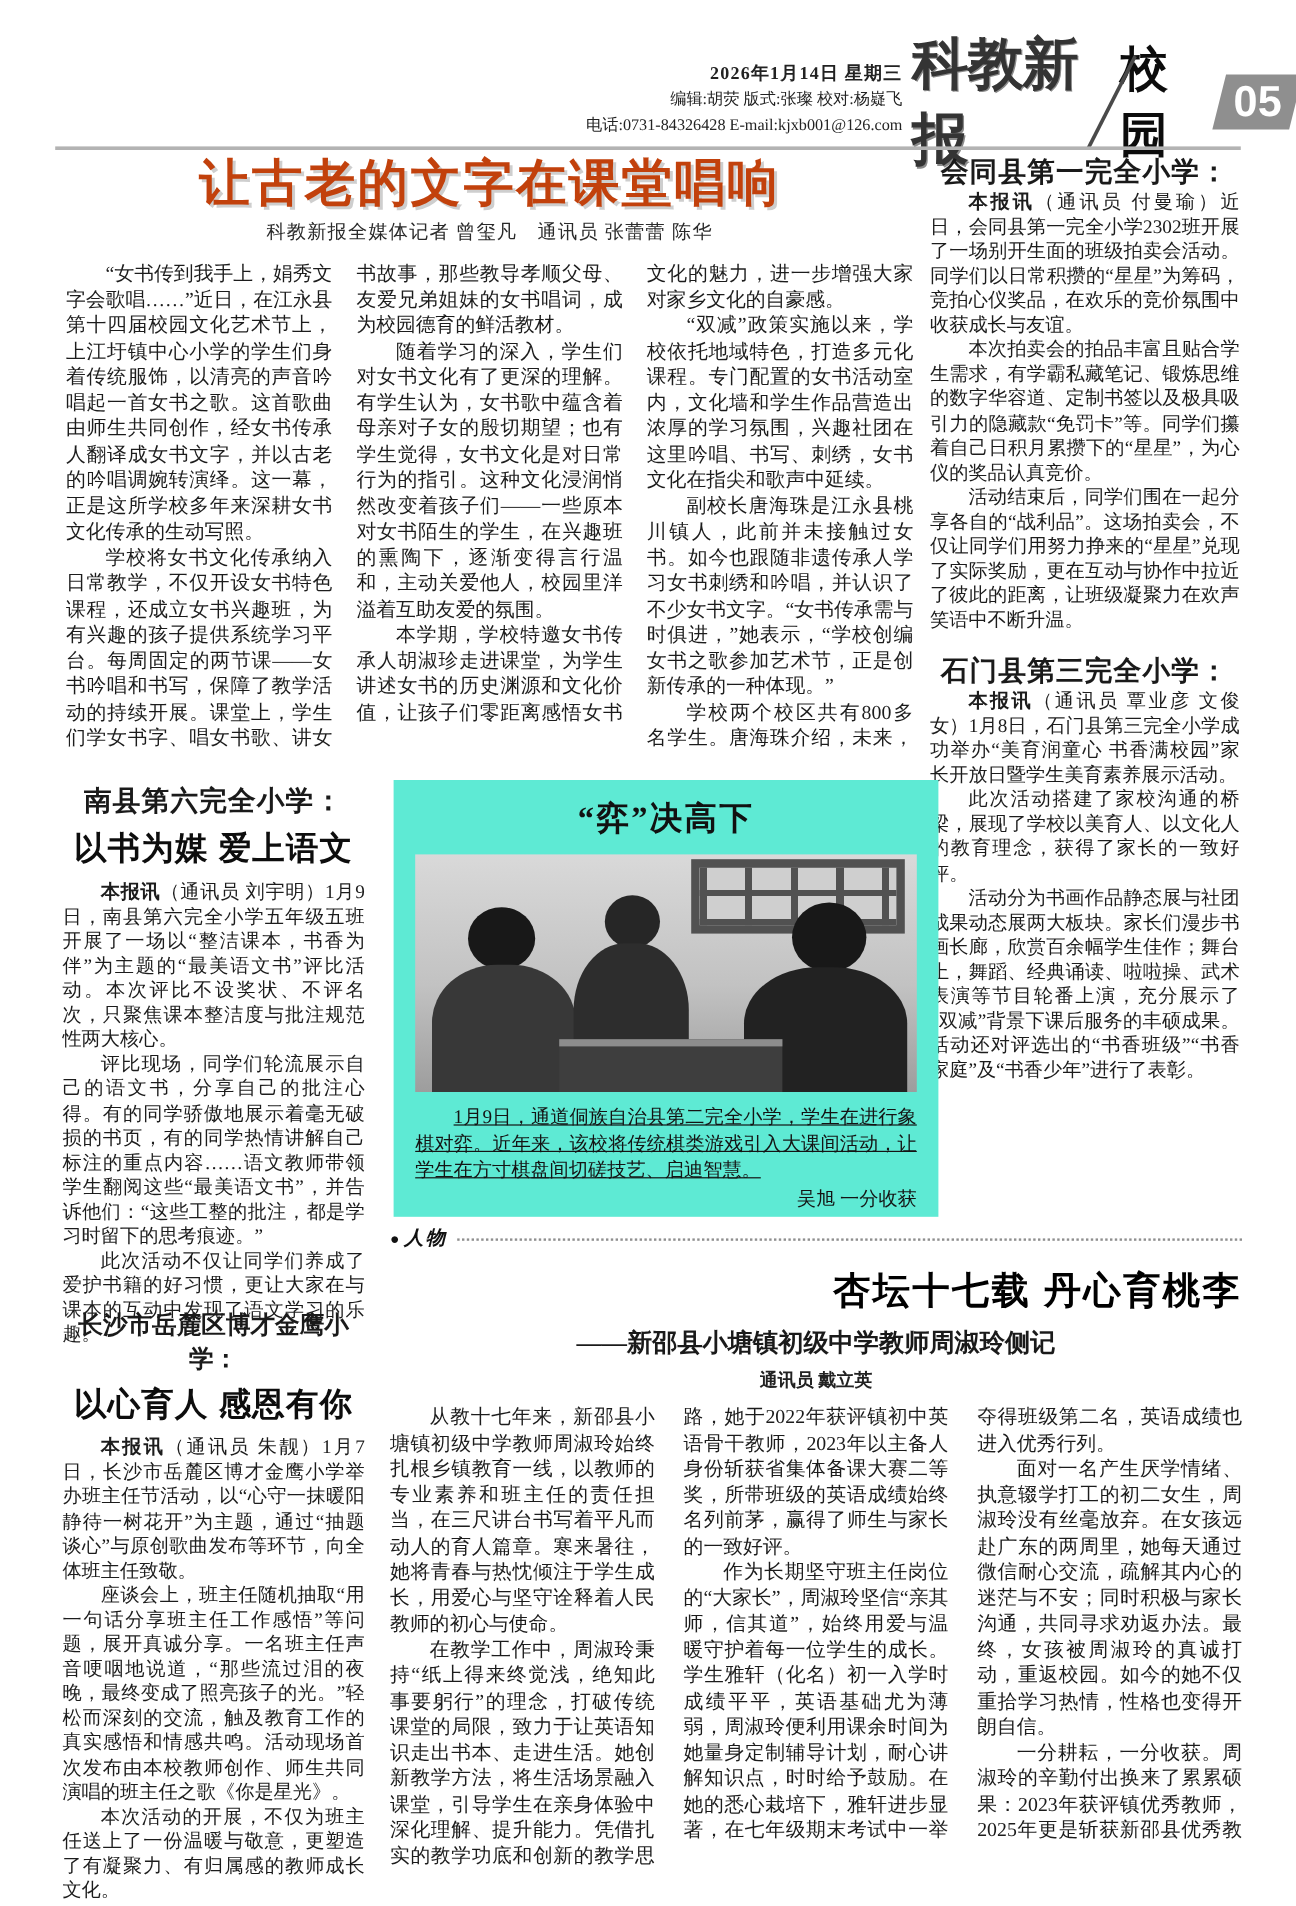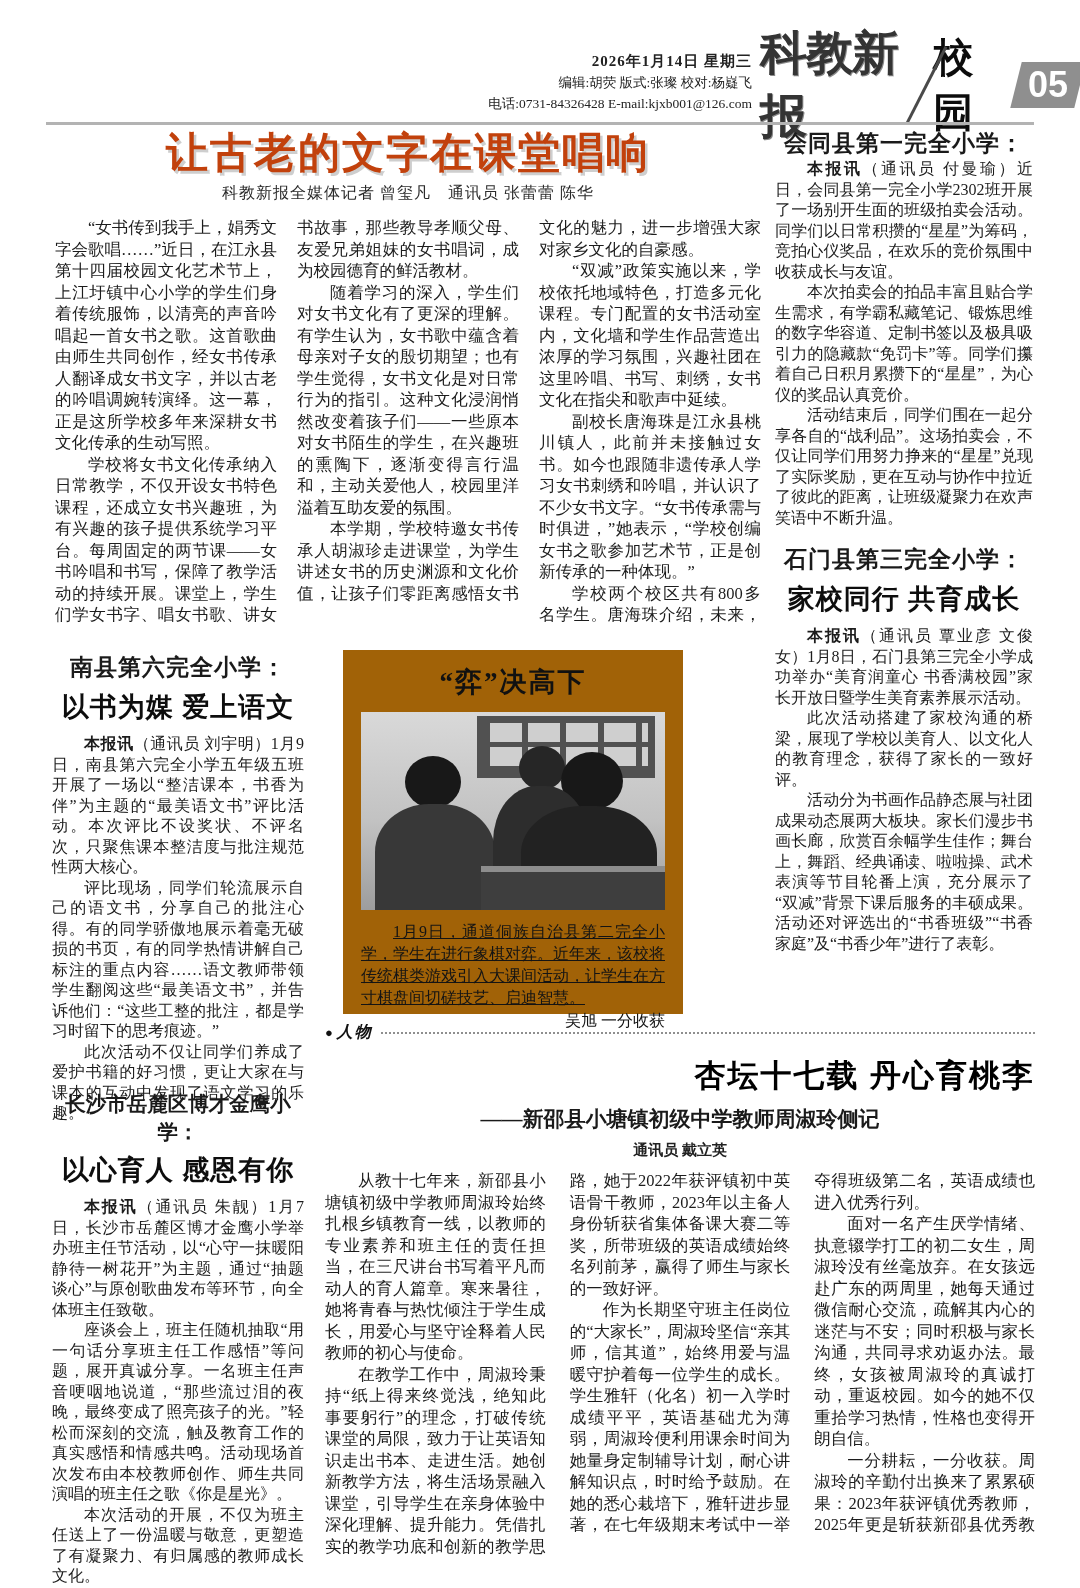--- a/index.html
+++ b/index.html
@@ -40,22 +40,22 @@
   .left-brief-1 { position:absolute; left:52px; top:652px; width:252px; }
   .left-brief-2 { position:absolute; left:52px; top:1074px; width:252px; }
   .brief + .brief { margin-top:16px; }
   .brief-title1 { text-align:center; font-size:23px; font-weight:bold; color:#1a1a1a; letter-spacing:1px; }
   .left-brief-2 .brief-title1 { font-size:20.5px; letter-spacing:0; }
   .brief-title2 { text-align:center; font-family:"Liberation Sans","DejaVu Sans",sans-serif;
                   font-weight:900; font-size:27px; color:#0d0d0d; letter-spacing:1px; margin:6px 0 9px; }
   .brief-body { font-size:16px; line-height:20.5px; text-align:justify; }
   .brief-body b { font-family:"Liberation Sans","DejaVu Sans",sans-serif; font-weight:bold; }
   
-  .photo-box { position:absolute; left:343px; top:650px; width:340px; height:364px;
-               background:#a16207; padding:14px 18px 10px; }
+  .photo-box { position:absolute; left:328px; top:650px; width:454px; height:364px;
+               background:#5eead4; padding:14px 18px 10px; }
   .photo-title { text-align:center; font-size:27px; font-weight:bold; color:#111; letter-spacing:2px; }
   .photo { position:relative; margin-top:12px; height:198px; overflow:hidden;
            background:linear-gradient(180deg,#d9d9d9 0%,#c2c2c2 55%,#9d9d9d 100%); }
   .ph-lattice { position:absolute; top:4px; right:10px; width:178px; height:62px;
                 border:7px solid #515151; background:
                 repeating-linear-gradient(90deg,#515151 0 6px,transparent 6px 38px),
                 repeating-linear-gradient(0deg,#515151 0 5px,transparent 5px 24px),#cfcfcf; }
   .ph-head { position:absolute; border-radius:50%; background:#181818; }
   .ph-head.h1 { left:44px; top:44px; width:56px; height:52px; }
   .ph-head.h2 { left:158px; top:34px; width:46px; height:44px; background:#262626; }
@@ -122,21 +122,20 @@
       <div class="brief-body">
         <p class="para"><b>本报讯</b><span>（通讯员 付曼瑜）近日，会同县第一完全小学2302班开展了一场别开生面的班级拍卖会活动。同学们以日常积攒的“星星”为筹码，竞拍心仪奖品，在欢乐的竞价氛围中收获成长与友谊。</span></p>
         <div>
             <p class="para">本次拍卖会的拍品丰富且贴合学生需求，有学霸私藏笔记、锻炼思维的数字华容道、定制书签以及极具吸引力的隐藏款“免罚卡”等。同学们攥着自己日积月累攒下的“星星”，为心仪的奖品认真竞价。</p>
             <p class="para">活动结束后，同学们围在一起分享各自的“战利品”。这场拍卖会，不仅让同学们用努力挣来的“星星”兑现了实际奖励，更在互动与协作中拉近了彼此的距离，让班级凝聚力在欢声笑语中不断升温。</p>
           </div>
       </div>
     </div>
     <div class="brief">
       <div class="brief-title1">石门县第三完全小学：</div>
-      <div class="brief-title2">家校同行 共育成长</div>
       <div class="brief-body">
         <p class="para"><b>本报讯</b><span>（通讯员 覃业彦 文俊女）1月8日，石门县第三完全小学成功举办“美育润童心 书香满校园”家长开放日暨学生美育素养展示活动。</span></p>
         <div>
             <p class="para">此次活动搭建了家校沟通的桥梁，展现了学校以美育人、以文化人的教育理念，获得了家长的一致好评。</p>
             <p class="para">活动分为书画作品静态展与社团成果动态展两大板块。家长们漫步书画长廊，欣赏百余幅学生佳作；舞台上，舞蹈、经典诵读、啦啦操、武术表演等节目轮番上演，充分展示了“双减”背景下课后服务的丰硕成果。活动还对评选出的“书香班级”“书香家庭”及“书香少年”进行了表彰。</p>
           </div>
       </div>
     </div>
   </div>
 

